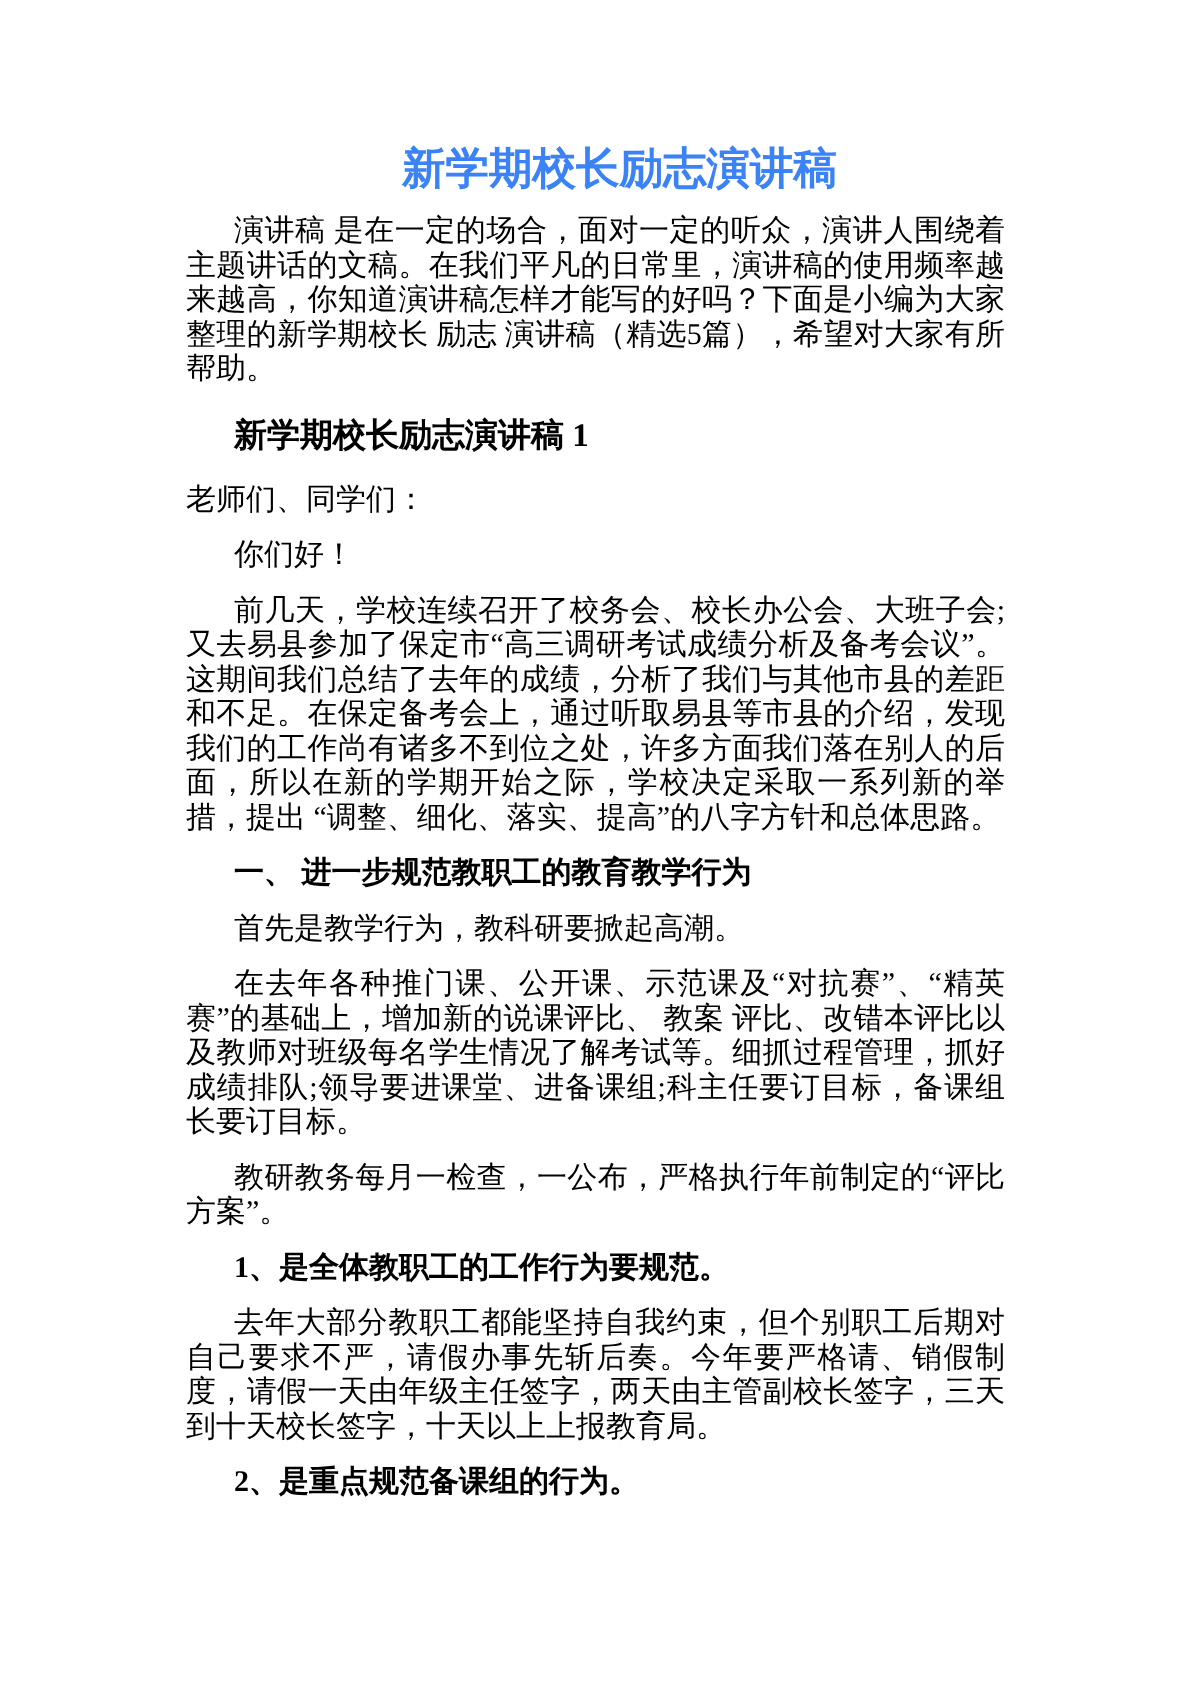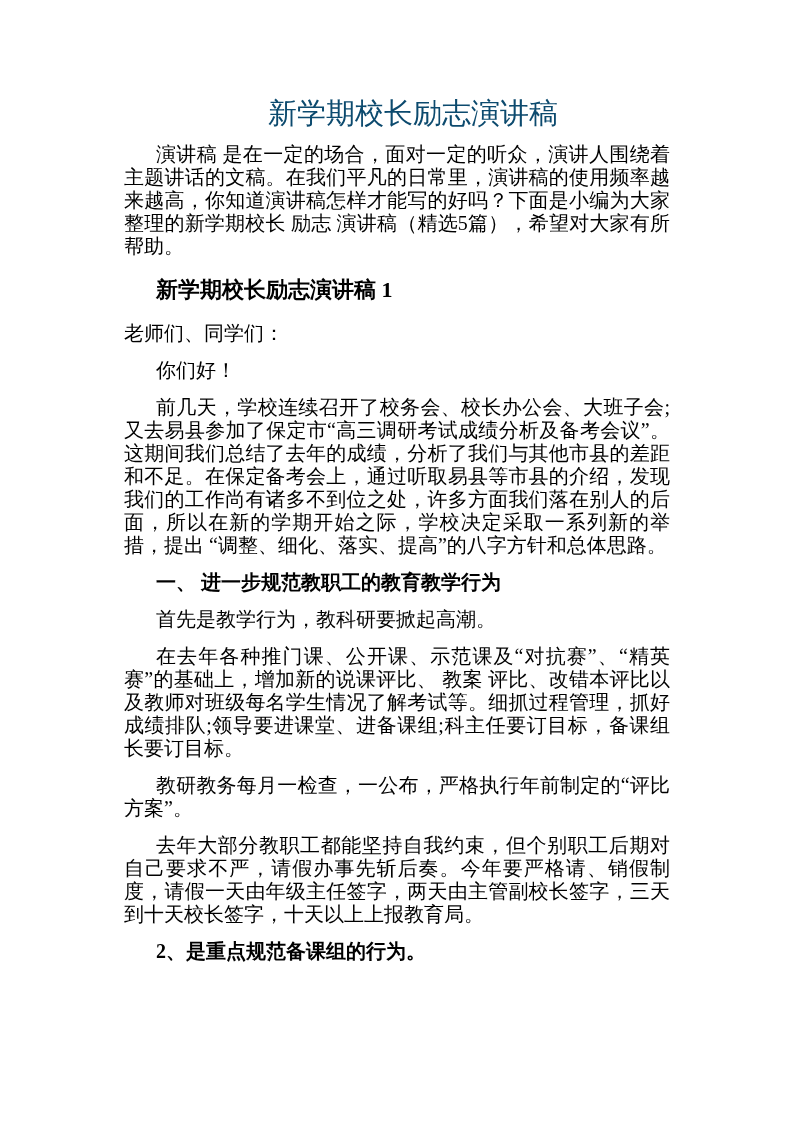--- a/index.html
+++ b/index.html
@@ -15,25 +15,25 @@
     background: #ffffff;
     box-sizing: border-box;
     padding: 93px 123px 0 124px;
     font-family: "Liberation Serif", "DejaVu Serif", serif;
     color: #000000;
     overflow: hidden;
   }
   .doc-title {
     margin: 0 0 10px 0;
     font-size: 29px;
-    font-weight: normal;
+    font-weight: bold;
     line-height: 40px;
     text-align: center;
     text-indent: 32px;
-    color: #0c4a6e;
+    color: #3b82f6;
   }
   .sec-heading {
     margin: 0 0 14px 0;
     font-size: 22px;
     font-weight: bold;
     line-height: 36px;
     text-indent: 32px;
     color: #000000;
   }
   p.para {
@@ -65,19 +65,20 @@
   <p class="para">前几天，学校连续召开了校务会、校长办公会、大班子会;又去易县参加了保定市“高三调研考试成绩分析及备考会议”。这期间我们总结了去年的成绩，分析了我们与其他市县的差距和不足。在保定备考会上，通过听取易县等市县的介绍，发现我们的工作尚有诸多不到位之处，许多方面我们落在别人的后面，所以在新的学期开始之际，学校决定采取一系列新的举措，提出 “调整、细化、落实、提高”的八字方针和总体思路。</p>
 
   <p class="para bold-head">一、 进一步规范教职工的教育教学行为</p>
 
   <p class="para">首先是教学行为，教科研要掀起高潮。</p>
 
   <p class="para">在去年各种推门课、公开课、示范课及“对抗赛”、“精英赛”的基础上，增加新的说课评比、 教案 评比、改错本评比以及教师对班级每名学生情况了解考试等。细抓过程管理，抓好成绩排队;领导要进课堂、进备课组;科主任要订目标，备课组长要订目标。</p>
 
   <p class="para">教研教务每月一检查，一公布，严格执行年前制定的“评比方案”。</p>
 
+  <p class="para bold-head">1、是全体教职工的工作行为要规范。</p>
 
   <p class="para">去年大部分教职工都能坚持自我约束，但个别职工后期对自己要求不严，请假办事先斩后奏。今年要严格请、销假制度，请假一天由年级主任签字，两天由主管副校长签字，三天到十天校长签字，十天以上上报教育局。</p>
 
 
   <p class="para bold-head">2、是重点规范备课组的行为。</p>
 
 </div>
 
 </body></html>

